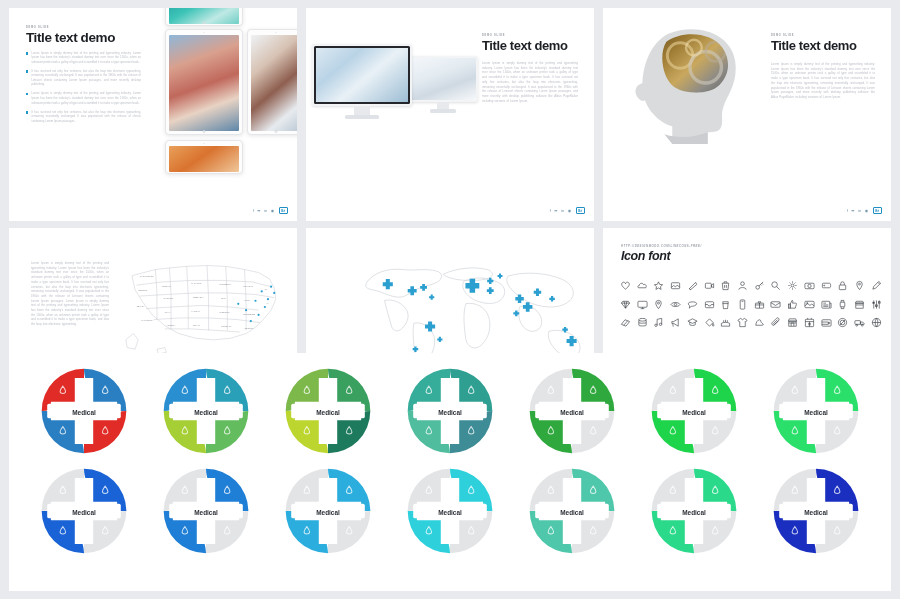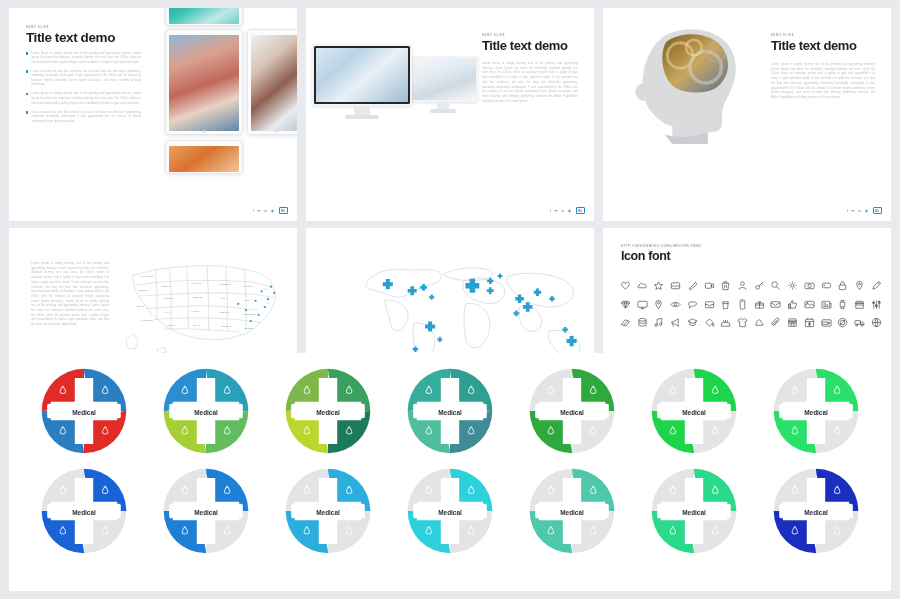--- a/index.html
+++ b/index.html
@@ -86,21 +86,21 @@
   .ph-doctor { background:linear-gradient(160deg,#f4f7fa 0%,#e3ebf1 40%,#cfd9e2 65%,#f7f9fb 100%); }
   .s2-right { position:absolute; right:16px; top:26px; width:96px; }
   
   .head-silhouette { position:absolute; left:26px; top:16px; width:118px; height:122px; }
   .s3-right { position:absolute; right:16px; top:26px; width:104px; }
   
   .s4-left { position:absolute; left:22px; top:33px; width:78px; }
   .usmap { position:absolute; left:112px; top:24px; width:172px; height:110px; }
   .worldmap { position:absolute; left:46px; top:22px; width:244px; height:122px; }
   
-  .s6-head { position:absolute; left:18px; top:16px; }
+  .s6-head { position:absolute; left:18px; top:16px;font-style:italic; }
   .s6-head .headline { font-size:12.5px; }
   .icon-grid { position:absolute; left:17px; top:52px; width:262px; }
   .icon-row { display:flex; justify-content:space-between; margin-bottom:7.5px; }
   .icon-row svg { display:block; }
   
   .logo-panel {
     position:absolute; left:9px; top:353px; width:882px; height:238px;
     background:#ffffff;
   }
   .logo-grid {

